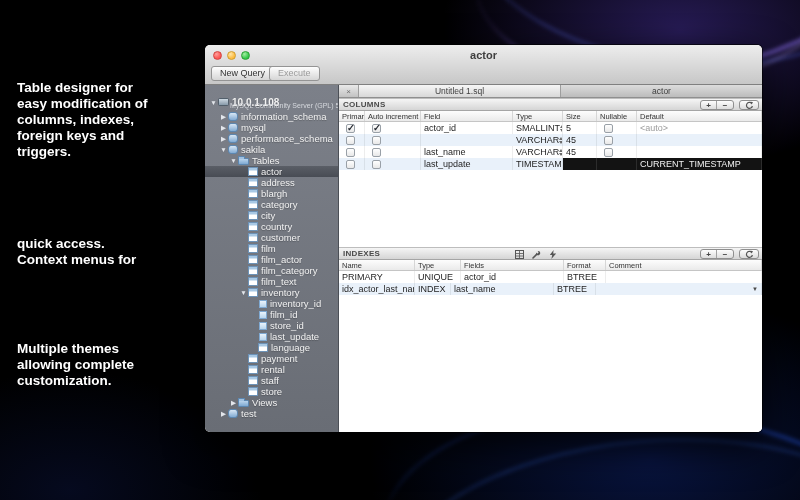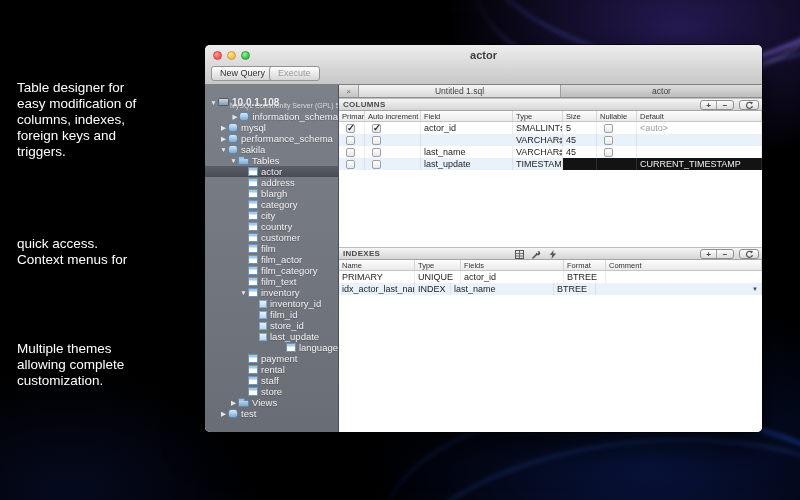--- a/index.html
+++ b/index.html
@@ -12,21 +12,21 @@
   .g-br{right:-160px;bottom:-140px;width:620px;height:360px;background:radial-gradient(ellipse at center,rgba(25,60,190,.33),transparent 65%);}
   .g-bl{left:-140px;bottom:-120px;width:420px;height:260px;background:radial-gradient(ellipse at center,rgba(25,45,140,.22),transparent 65%);}
   .streak{position:absolute;border-radius:50%;pointer-events:none;filter:blur(2px);}
   .s1{width:460px;height:260px;right:-130px;top:-190px;border-bottom:3px solid rgba(150,120,255,.75);transform:rotate(-14deg);}
   .s2{width:430px;height:240px;right:-100px;top:-175px;border-bottom:2px solid rgba(90,110,240,.6);transform:rotate(6deg);}
   .s3{width:380px;height:220px;right:-120px;top:-150px;border-bottom:2px solid rgba(190,170,255,.45);transform:rotate(-28deg);}
   .s4{width:560px;height:300px;right:-140px;bottom:-210px;border-top:3px solid rgba(40,90,235,.6);transform:rotate(7deg);}
   .s5{width:520px;height:260px;right:-110px;bottom:-200px;border-top:2px solid rgba(60,120,255,.45);transform:rotate(-5deg);}
 
   
-  .mk-block{position:absolute;left:17px;color:#fff;font-weight:normal;font-size:13.5px;line-height:16px;}
+  .mk-block{position:absolute;left:17px;color:#fff;font-weight:bold;font-size:13.5px;line-height:16px;}
   .mk1{top:80px;} .mk2{top:236px;} .mk3{top:341px;}
 
   
   .window{position:absolute;left:205px;top:45px;width:557px;height:387px;border-radius:5px;background:#fff;
     box-shadow:0 0 0 1px rgba(0,0,0,.6),0 14px 38px rgba(0,0,0,.8);display:flex;flex-direction:column;overflow:hidden;}
   .chrome{flex:0 0 40px;height:40px;background:linear-gradient(#ededed,#c7c7c7);border-bottom:1px solid #808080;position:relative;}
   .win-title{position:absolute;top:4px;left:0;right:0;text-align:center;font-size:11px;font-weight:bold;color:#3e3e3e;}
   .lights{position:absolute;top:6px;left:8px;display:flex;gap:5px;}
   .light{width:9px;height:9px;border-radius:50%;}
   .light.red{background:radial-gradient(circle at 35% 30%,#ffa09b,#fc5552 65%);border:1px solid #d2423e;}
@@ -136,21 +136,21 @@
 
     <div class="wbody">
       <div class="sidebar">
         <div class="host-row">
           <span class="arrow">▼</span>
           <span class="tico computer"></span>
           <span class="tlabel">10.0.1.108</span>
         </div>
         <div class="server-sub">MySQL Community Server (GPL) 5.6.1</div>
         <div id="tree">
-            <div class="tree-row" style="padding-left: 14px; justify-content: flex-end;">
+            <div class="tree-row" style="padding-left: 14px;">
               <span class="arrow">▶</span>
               <span class="tico database"></span>
               <span class="tlabel">information_schema</span>
             </div>
             <div class="tree-row" style="padding-left: 14px;">
               <span class="arrow">▶</span>
               <span class="tico database"></span>
               <span class="tlabel">mysql</span>
             </div>
             <div class="tree-row" style="padding-left: 14px;">
@@ -241,21 +241,21 @@
             <div class="tree-row" style="padding-left: 44px;">
               <span class="arrow"></span>
               <span class="tico field"></span>
               <span class="tlabel">store_id</span>
             </div>
             <div class="tree-row" style="padding-left: 44px;">
               <span class="arrow"></span>
               <span class="tico field"></span>
               <span class="tlabel">last_update</span>
             </div>
-            <div class="tree-row" style="padding-left: 44px; justify-content: flex-end;">
+            <div class="tree-row" style="padding-left: 44px;">
               <span class="arrow"></span>
               <span class="tico table"></span>
               <span class="tlabel">language</span>
             </div>
             <div class="tree-row" style="padding-left: 34px;">
               <span class="arrow"></span>
               <span class="tico table"></span>
               <span class="tlabel">payment</span>
             </div>
             <div class="tree-row" style="padding-left: 34px;">

